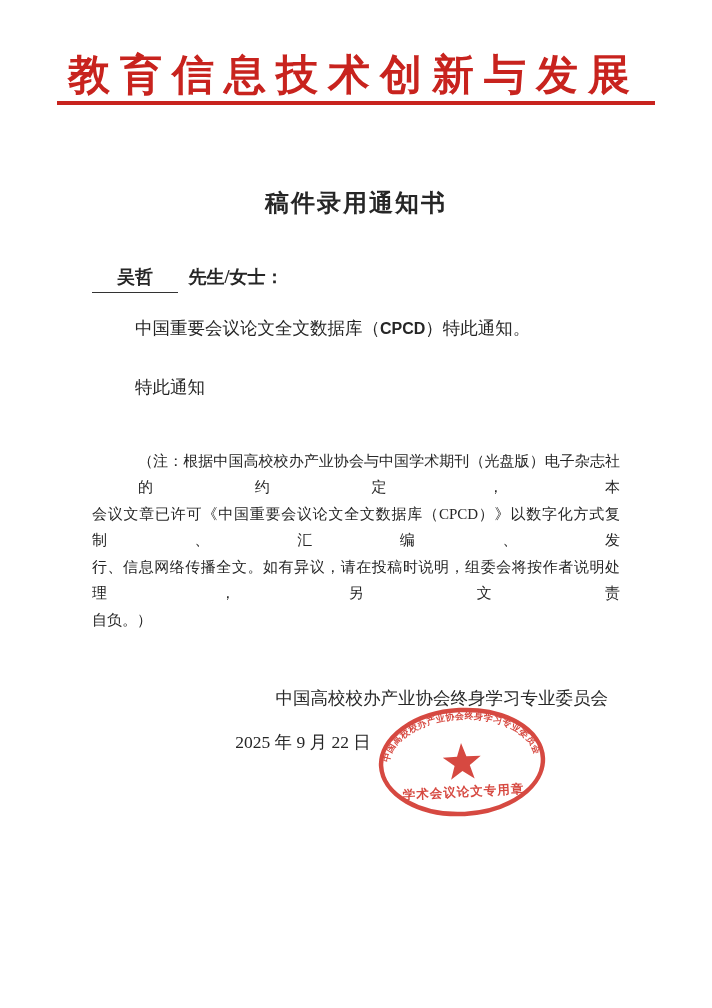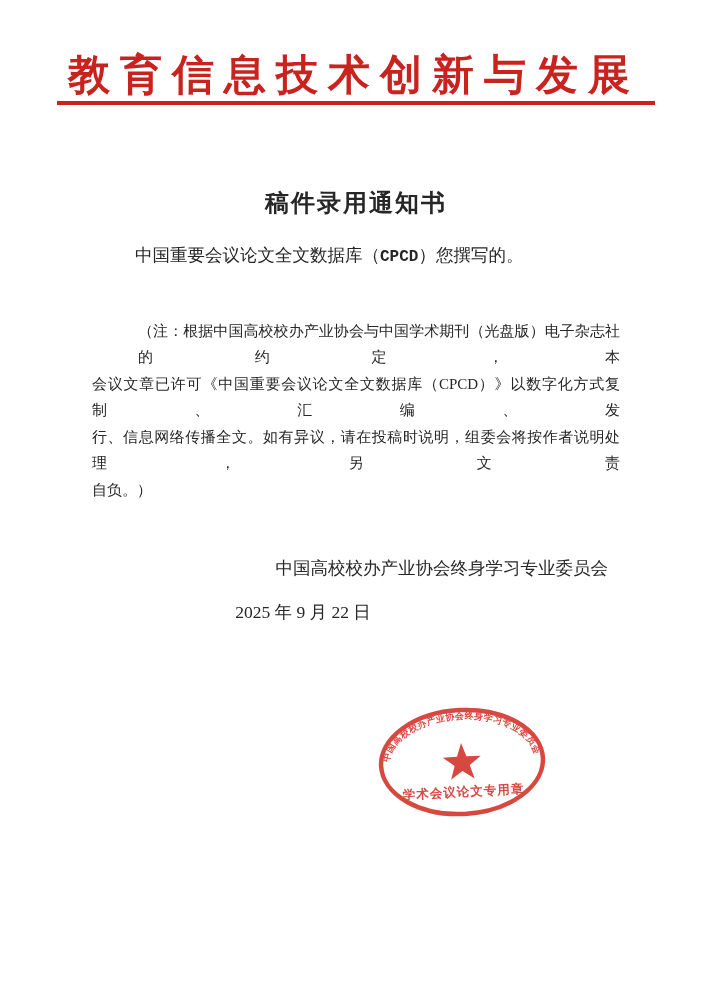--- a/index.html
+++ b/index.html
@@ -58,21 +58,21 @@
   .para-main .line{line-height:42px;}
   .jl{text-align:justify;text-align-last:justify;}
   .indent2{padding-left:37px;}
   .cpcd-line{
     margin:21px 0 0 0;
     padding-left:43px;
     font-size:17.5px;
     line-height:28px;
   }
   .cpcd-line .code{
-    font-family:Liberation Mono, monospace;
+    font-family:Liberation Sans, sans-serif;
     font-weight:700;
     font-size:16px;
   }
   .notice-line{
     margin:30px 0 0 0;
     padding-left:43px;
     font-size:17.5px;
     line-height:28px;
   }
   .note-para{
@@ -111,24 +111,29 @@
 
 <div class="page">
 
   <h1 class="masthead">教育信息技术创新与发展</h1>
   <div class="red-rule"></div>
 
   <div class="content">
 
     <h2 class="notice-title">稿件录用通知书</h2>
 
+    <p class="salutation">
+      <span class="name-underline">吴哲</span>
+      <span class="suffix">先生/女士：</span>
+    </p>
 
 
-    <p class="cpcd-line"><span>中国重要会议论文全文数据库（</span><span class="code">CPCD</span><span>）您撰写的。</span></p>
+    <p class="cpcd-line"><span>中国重要会议论文全文数据库（</span><span class="code">CPCD</span><span>）特此通知。</span></p>
 
+    <p class="notice-line">特此通知</p>
 
     <div class="note-para">
       <div class="line jl indent3">（注：根据中国高校校办产业协会与中国学术期刊（光盘版）电子杂志社的约定，本</div>
       <div class="line jl">会议文章已许可《中国重要会议论文全文数据库（CPCD）》以数字化方式复制、汇编、发</div>
       <div class="line jl">行、信息网络传播全文。如有异议，请在投稿时说明，组委会将按作者说明处理，另文责</div>
       <div class="line">自负。）</div>
     </div>
 
     <div class="signature">
       <div class="sig-org">中国高校校办产业协会终身学习专业委员会</div>

